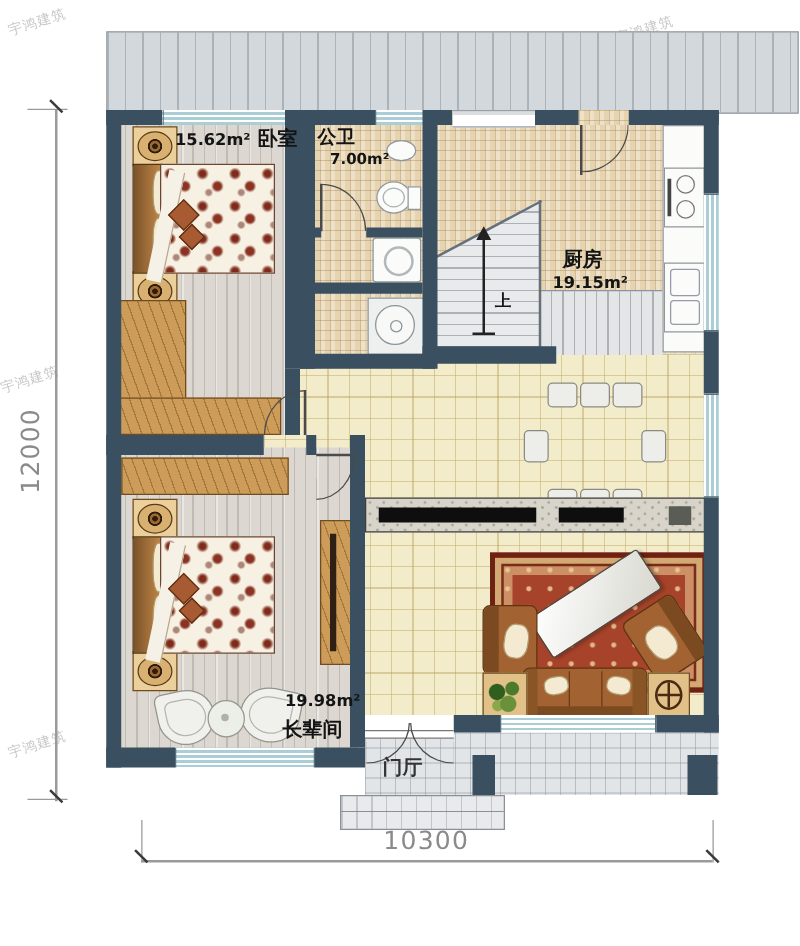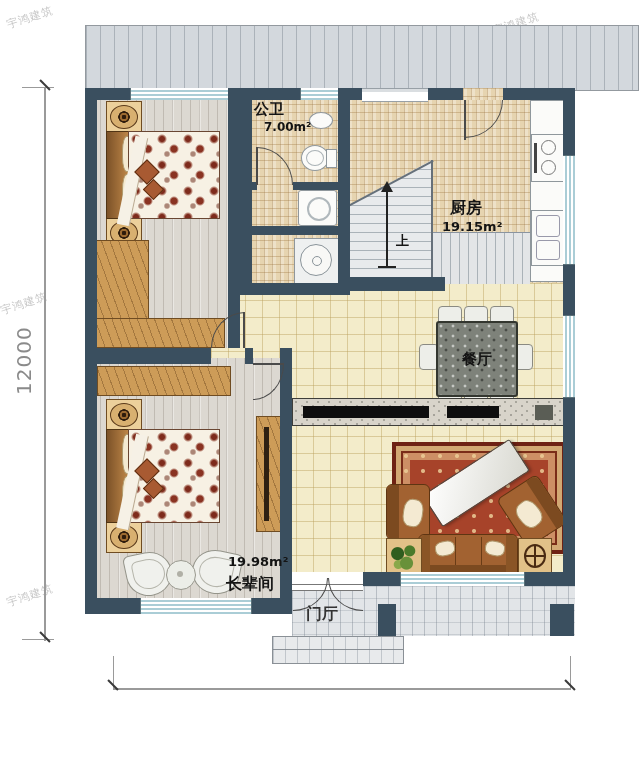--- a/index.html
+++ b/index.html
@@ -169,23 +169,20 @@
   </div>
 
   <div class="chair" style="left:438px;top:306px;width:22px;height:18px;"></div>
   <div class="chair" style="left:464px;top:306px;width:22px;height:18px;"></div>
   <div class="chair" style="left:490px;top:306px;width:22px;height:18px;"></div>
   <div class="chair" style="left:438px;top:391px;width:22px;height:18px;"></div>
   <div class="chair" style="left:464px;top:391px;width:22px;height:18px;"></div>
   <div class="chair" style="left:490px;top:391px;width:22px;height:18px;"></div>
   <div class="chair" style="left:419px;top:344px;width:18px;height:24px;"></div>
   <div class="chair" style="left:513px;top:344px;width:18px;height:24px;"></div>
-  <div class="granite" style="left:436px;top:321px;width:78px;height:72px;display:flex;align-items:center;justify-content:center;">
-    <span class="rl" style="position:static;font-size:15px;">餐厅</span>
-  </div>
 
   <div class="tvstrip" style="left:292px;top:398px;width:271px;height:26px;">
     <div class="abs" style="left:10px;top:7px;width:126px;height:12px;background:#0e0e0e;"></div>
     <div class="abs" style="left:154px;top:7px;width:52px;height:12px;background:#0e0e0e;"></div>
     <div class="abs" style="left:242px;top:6px;width:18px;height:15px;background:#5a5d55;"></div>
   </div>
 
   <div class="rug" style="left:392px;top:442px;width:166px;height:104px;"></div>
   <div class="abs" style="left:424px;top:464px;width:102px;height:36px;transform:rotate(-33deg);background:linear-gradient(135deg,#ffffff,#d8d8d0);border:1.5px solid #4a4a44;border-radius:3px;box-shadow:2px 2px 3px rgba(0,0,0,.25);"></div>
   <div class="abs sofa-brown" style="left:386px;top:484px;width:42px;height:54px;">
@@ -254,35 +251,40 @@
   <div class="arc tr" style="left:257px;top:147px;width:36px;height:38px;"></div>
   <div class="leaf" style="left:256px;top:147px;width:2px;height:38px;"></div>
   <div class="arc tl" style="left:211px;top:312px;width:34px;height:36px;"></div>
   <div class="leaf" style="left:243px;top:312px;width:2px;height:36px;"></div>
   <div class="arc br" style="left:253px;top:364px;width:31px;height:36px;"></div>
   <div class="leaf" style="left:253px;top:363px;width:31px;height:2px;"></div>
   <div class="abs" style="left:292px;top:584px;width:71px;height:5px;background:#fff;border-top:1px solid #777;border-bottom:1px solid #777;"></div>
   <div class="arc br" style="left:293px;top:578px;width:35px;height:33px;"></div>
   <div class="arc bl" style="left:328px;top:578px;width:35px;height:33px;"></div>
 
+  <div class="rl" style="left:130px;top:101px;width:118px;text-align:center;">
+    <span style="font-size:13px;">15.62m²</span>
+    <span style="font-size:16px;">卧室</span>
+  </div>
   <div class="rl" style="left:254px;top:100px;font-size:15px;">公卫</div>
   <div class="rl" style="left:264px;top:120px;font-size:12px;">7.00m²</div>
   <div class="rl" style="left:450px;top:198px;font-size:16px;">厨房</div>
   <div class="rl" style="left:442px;top:219px;font-size:13px;">19.15m²</div>
   <div class="rl" style="left:228px;top:554px;font-size:13px;">19.98m²</div>
   <div class="rl" style="left:226px;top:574px;font-size:16px;">长辈间</div>
   <div class="rl" style="left:306px;top:604px;font-size:16px;color:#333;">门厅</div>
 
   <div class="dimline" style="left:22px;top:87px;width:32px;height:1px;"></div>
   <div class="dimline" style="left:22px;top:639px;width:32px;height:1px;"></div>
   <div class="dimline" style="left:44px;top:88px;width:1.5px;height:553px;"></div>
   <div class="tick" style="left:38px;top:84px;"></div>
   <div class="tick" style="left:38px;top:636px;"></div>
   <div class="dimtxt" style="left:-8px;top:355px;width:60px;height:20px;transform:rotate(-90deg);">12000</div>
 
   <div class="dimline" style="left:113px;top:656px;width:1px;height:34px;"></div>
   <div class="dimline" style="left:570px;top:656px;width:1px;height:34px;"></div>
   <div class="dimline" style="left:113px;top:688px;width:457px;height:1.5px;"></div>
   <div class="tick" style="left:106px;top:684px;"></div>
   <div class="tick" style="left:563px;top:684px;"></div>
+  <div class="dimtxt" style="left:296px;top:660px;width:90px;">10300</div>
 
 
 </div>
 
 </body></html>

